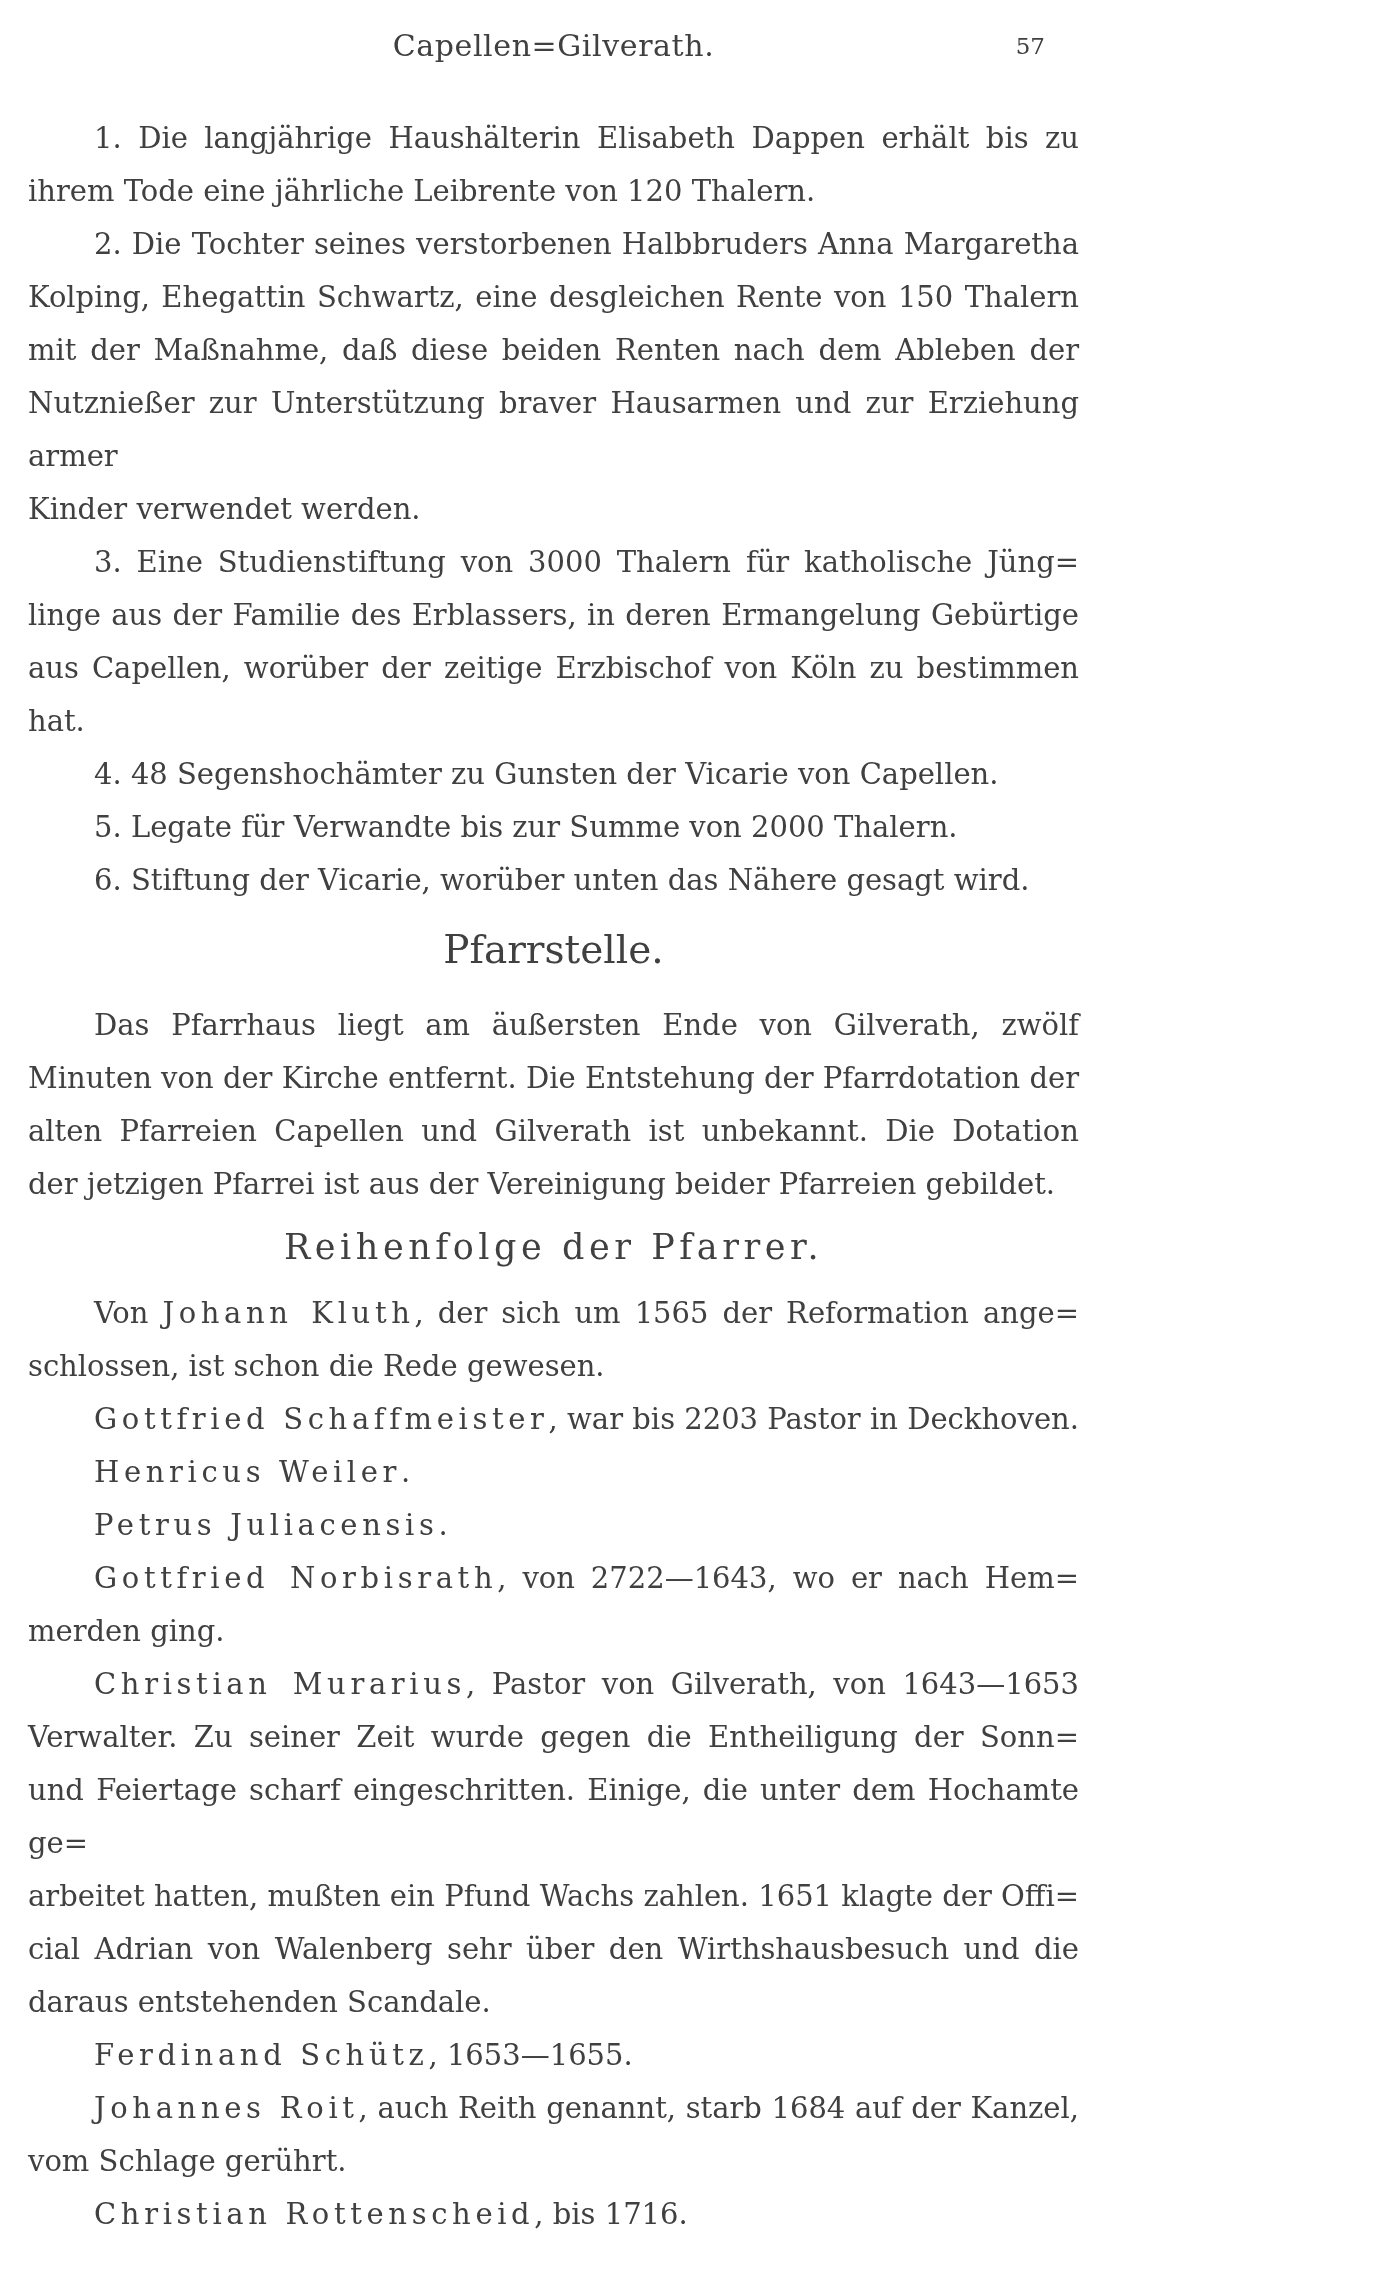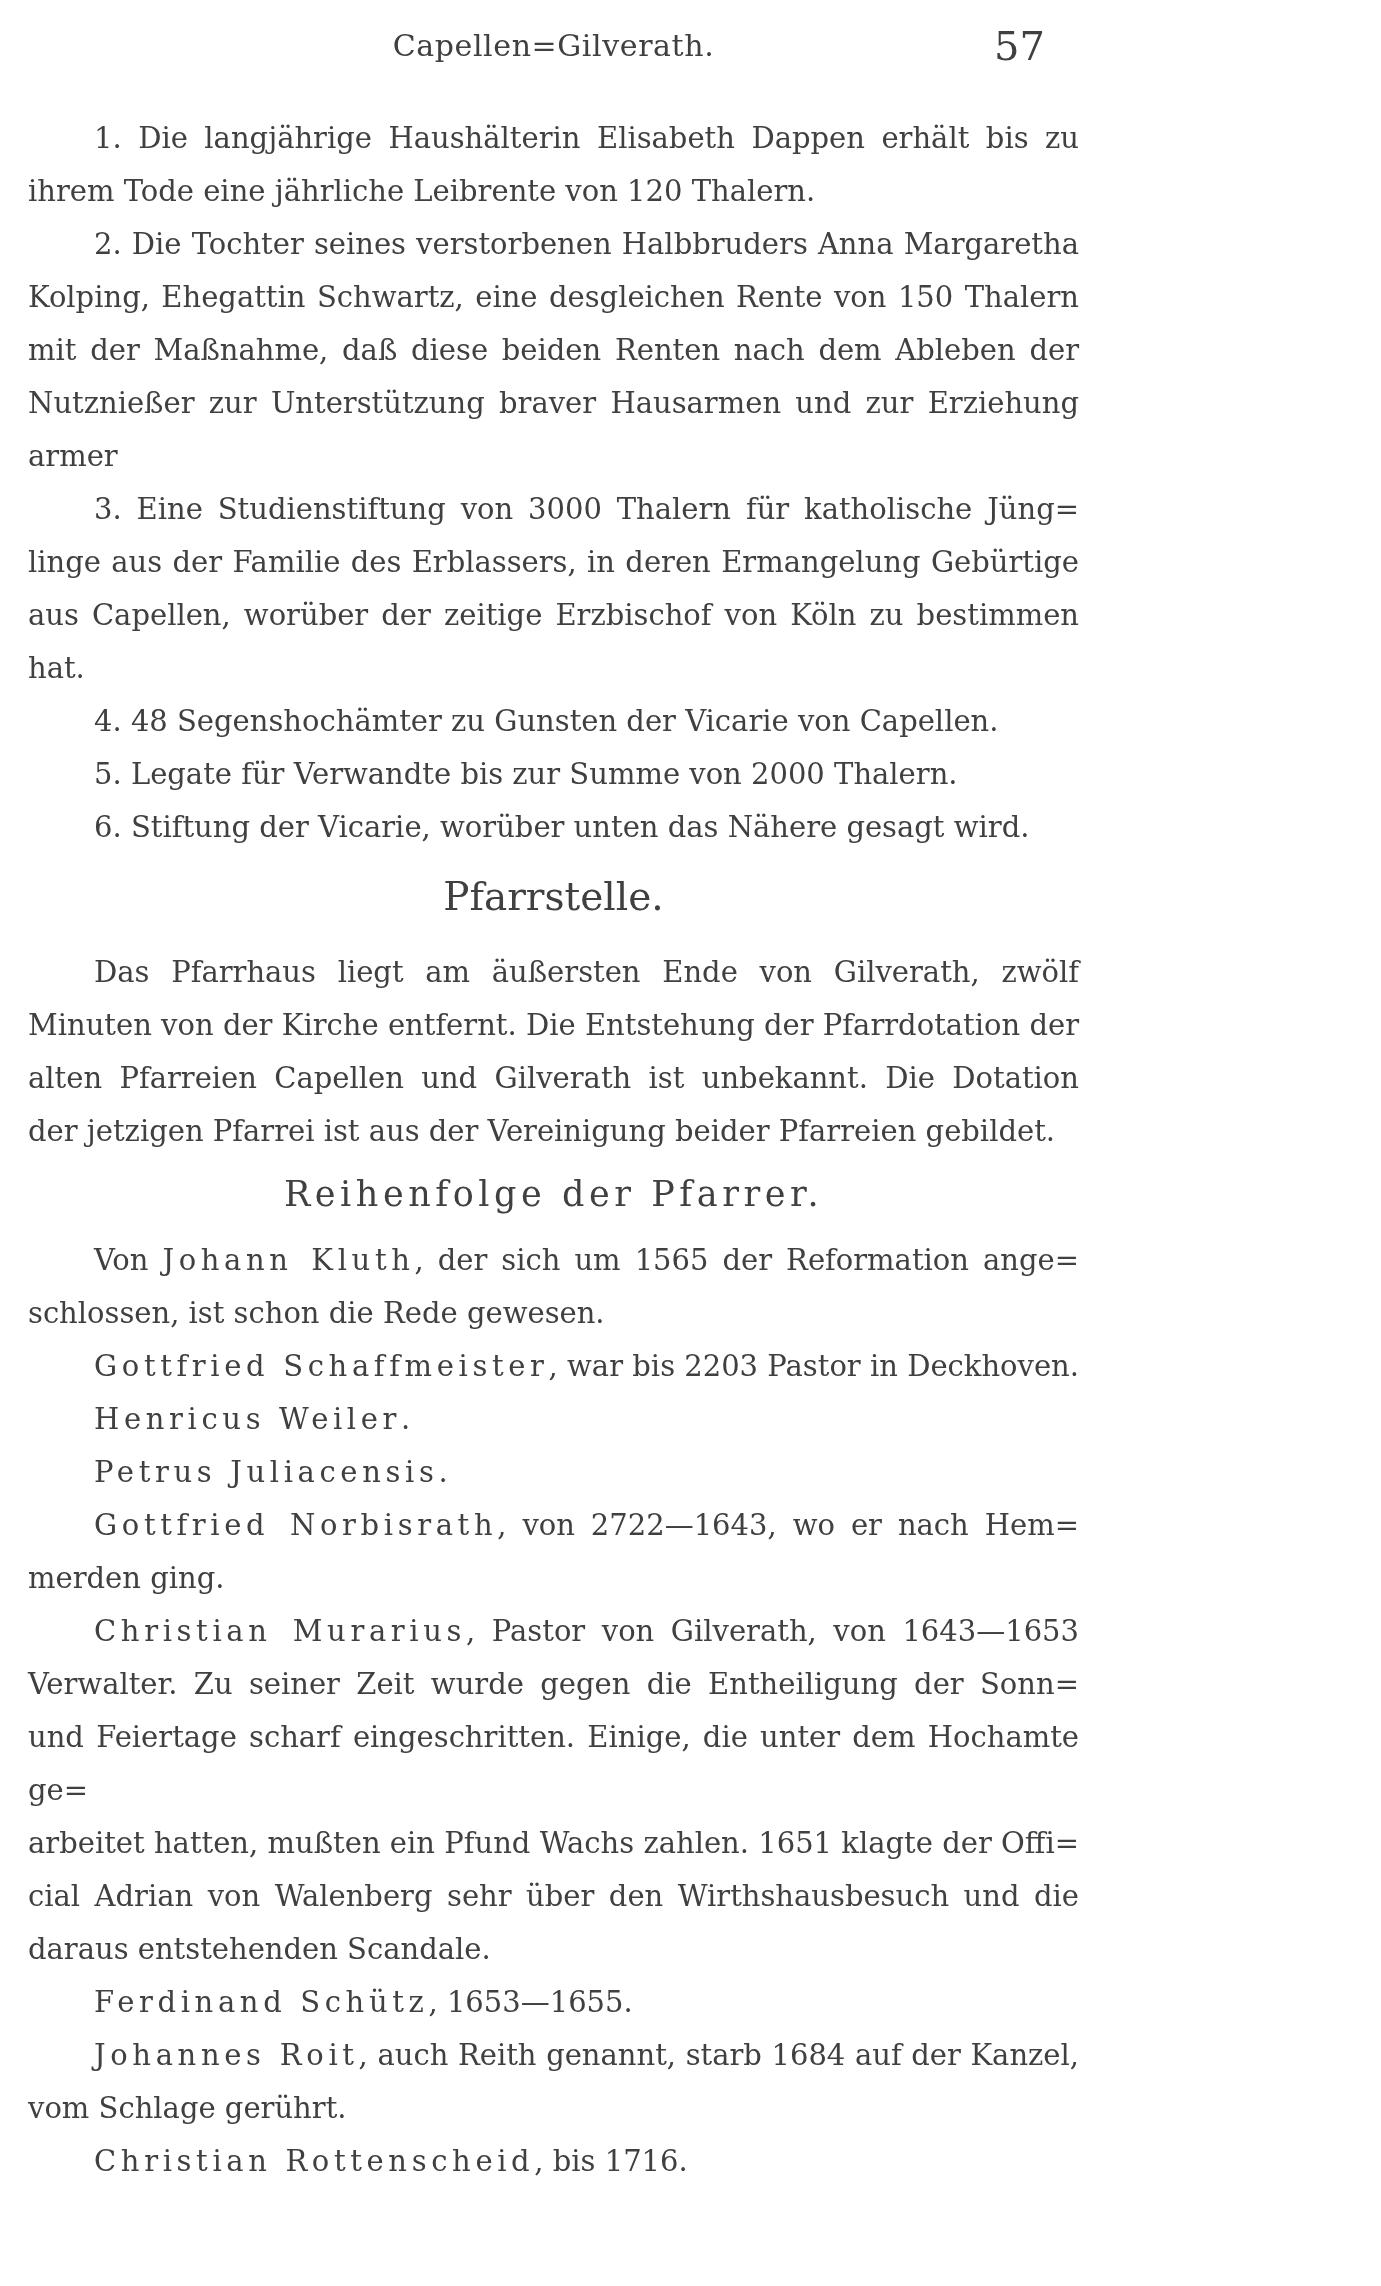--- a/index.html
+++ b/index.html
@@ -30,21 +30,21 @@
     right: 0;
     text-align: center;
     font-size: 30px;
     line-height: 44px;
     letter-spacing: 0.02em;
   }
   .page-number {
     position: absolute;
     right: 34px;
     top: 0;
-    font-size: 40px;
+    font-size: 23px;
     line-height: 44px;
   }
   
   .textbody {
     margin-top: 44px;
   }
   .ln {
     font-size: 29px;
     line-height: 53px;
     white-space: normal;
@@ -89,20 +89,21 @@
     <div>
       <div class="ln jst ind">1. Die langjährige Haushälterin Elisabeth Dappen erhält bis zu</div>
       <div class="ln">ihrem Tode eine jährliche Leibrente von 120 Thalern.</div>
     </div>
 
     <div>
       <div class="ln jst ind">2. Die Tochter seines verstorbenen Halbbruders Anna Margaretha</div>
       <div class="ln jst">Kolping, Ehegattin Schwartz, eine desgleichen Rente von 150 Thalern</div>
       <div class="ln jst">mit der Maßnahme, daß diese beiden Renten nach dem Ableben der</div>
       <div class="ln jst">Nutznießer zur Unterstützung braver Hausarmen und zur Erziehung armer</div>
+      <div class="ln">Kinder verwendet werden.</div>
     </div>
 
     <div>
       <div class="ln jst ind">3. Eine Studienstiftung von 3000 Thalern für katholische Jüng=</div>
       <div class="ln jst">linge aus der Familie des Erblassers, in deren Ermangelung Gebürtige</div>
       <div class="ln jst">aus Capellen, worüber der zeitige Erzbischof von Köln zu bestimmen hat.</div>
     </div>
 
     <div class="ln ind">4. 48 Segenshochämter zu Gunsten der Vicarie von Capellen.</div>
     <div class="ln ind">5. Legate für Verwandte bis zur Summe von 2000 Thalern.</div>

